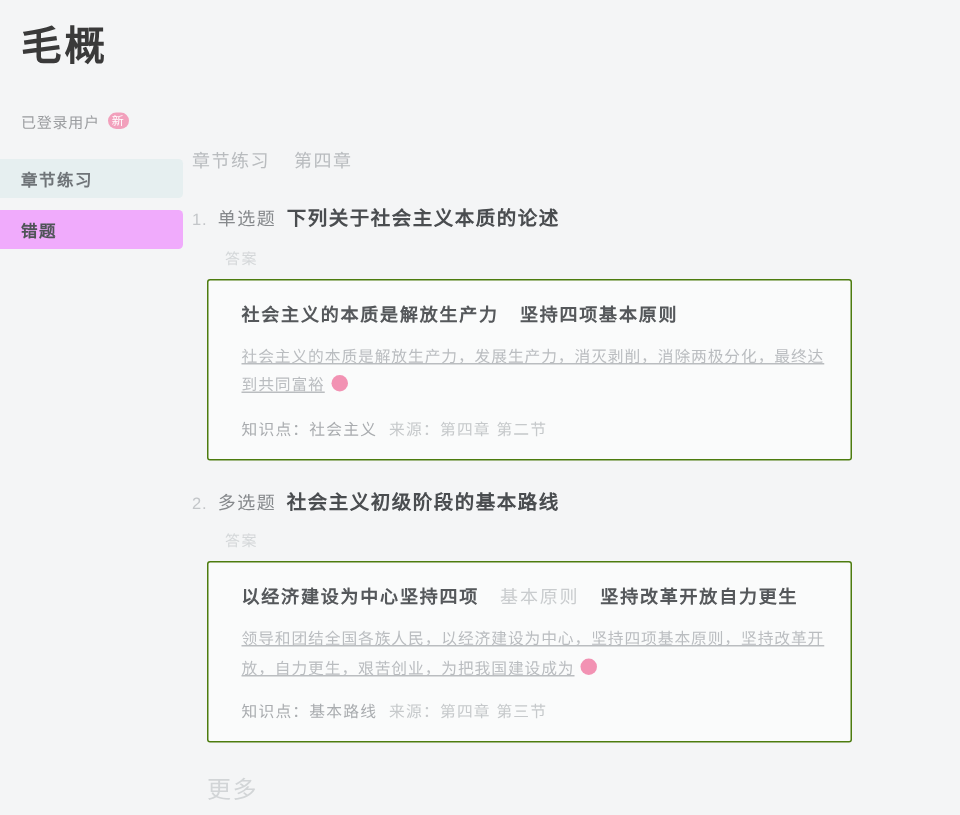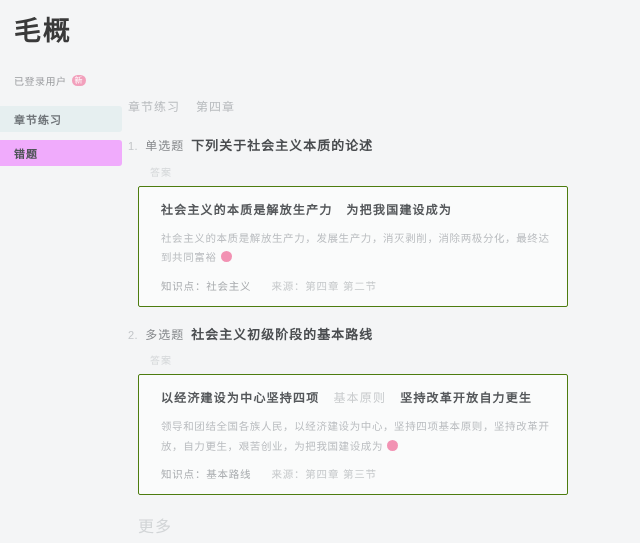--- a/index.html
+++ b/index.html
@@ -193,40 +193,41 @@
     font-weight: 400;
     color: #c9ccce;
   }
 
   .card-desc {
     font-size: 10.5px;
     color: #babdc0;
     letter-spacing: 0.6px;
     line-height: 1.85;
     margin-bottom: 10px;
+    text-decoration: underline;
   }
 
   .accent-dot {
     display: inline-block;
     width: 11px;
     height: 11px;
     border-radius: 50%;
     background: #ef6f9b;
     opacity: 0.75;
     vertical-align: -1px;
     margin-left: 4px;
   }
 
   .card-foot {
     font-size: 10.5px;
     color: #c6c9cb;
     letter-spacing: 0.8px;
     display: flex;
     flex-wrap: wrap;
-    gap: 20px;
+    gap: 8px;
   }
 
   .card-foot .foot-strong {
     color: #a9acaf;
   }
 
   
   .footer-area {
     margin-top: 14px;
     padding-left: 12px;
@@ -286,21 +287,21 @@
         <span class="q-index">1.</span>
         <span class="q-type">单选题</span>
         <span class="q-title">下列关于社会主义本质的论述</span>
       </div>
 
       <div class="q-sub">答案</div>
 
       <div class="answer-card">
         <div class="card-title">
           <span>社会主义的本质是解放生产力</span>
-          <span>为把我国建设成为</span>
+          <span>坚持四项基本原则</span>
         </div>
 
         <div class="card-desc">
           <span>社会主义的本质是解放生产力，发展生产力，消灭剥削，消除两极分化，最终达到共同富裕</span><span class="accent-dot"></span>
         </div>
 
         <div class="card-foot">
           <span class="foot-strong">知识点：社会主义</span>
           <span>来源：第四章 第二节</span>
         </div>

